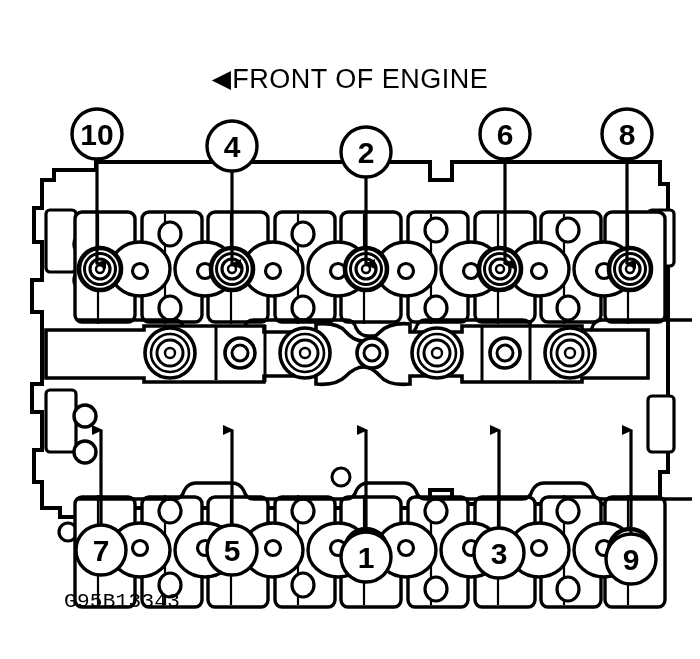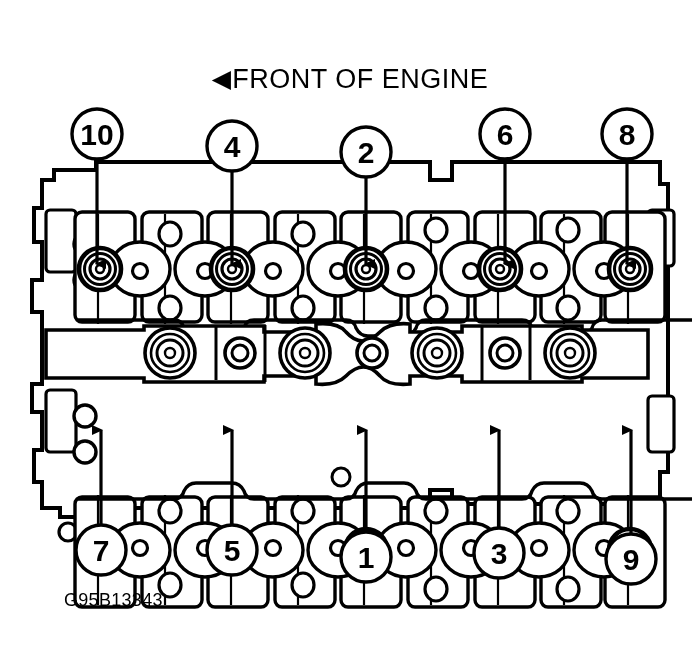--- a/index.html
+++ b/index.html
@@ -26,23 +26,23 @@
     font-family:"Liberation Sans", sans-serif;
   }
   .hdr .arrowglyph{
     font-size:25px;
     vertical-align:1px;
     margin-right:1px;
   }
   .figid{
     position:absolute;
     left:64px;top:578px;
-    font-size:18px;
+    font-size:21px;
     letter-spacing:0.3px;
-    font-family:Liberation Sans, sans-serif;
+    font-family:Liberation Mono, monospace;
   }
   svg{display:block;}
   text.callout{
     font-family:"Liberation Sans", sans-serif;
     font-size:30px;
     font-weight:700;
     text-anchor:middle;
     fill:#000;
   }
 </style>

